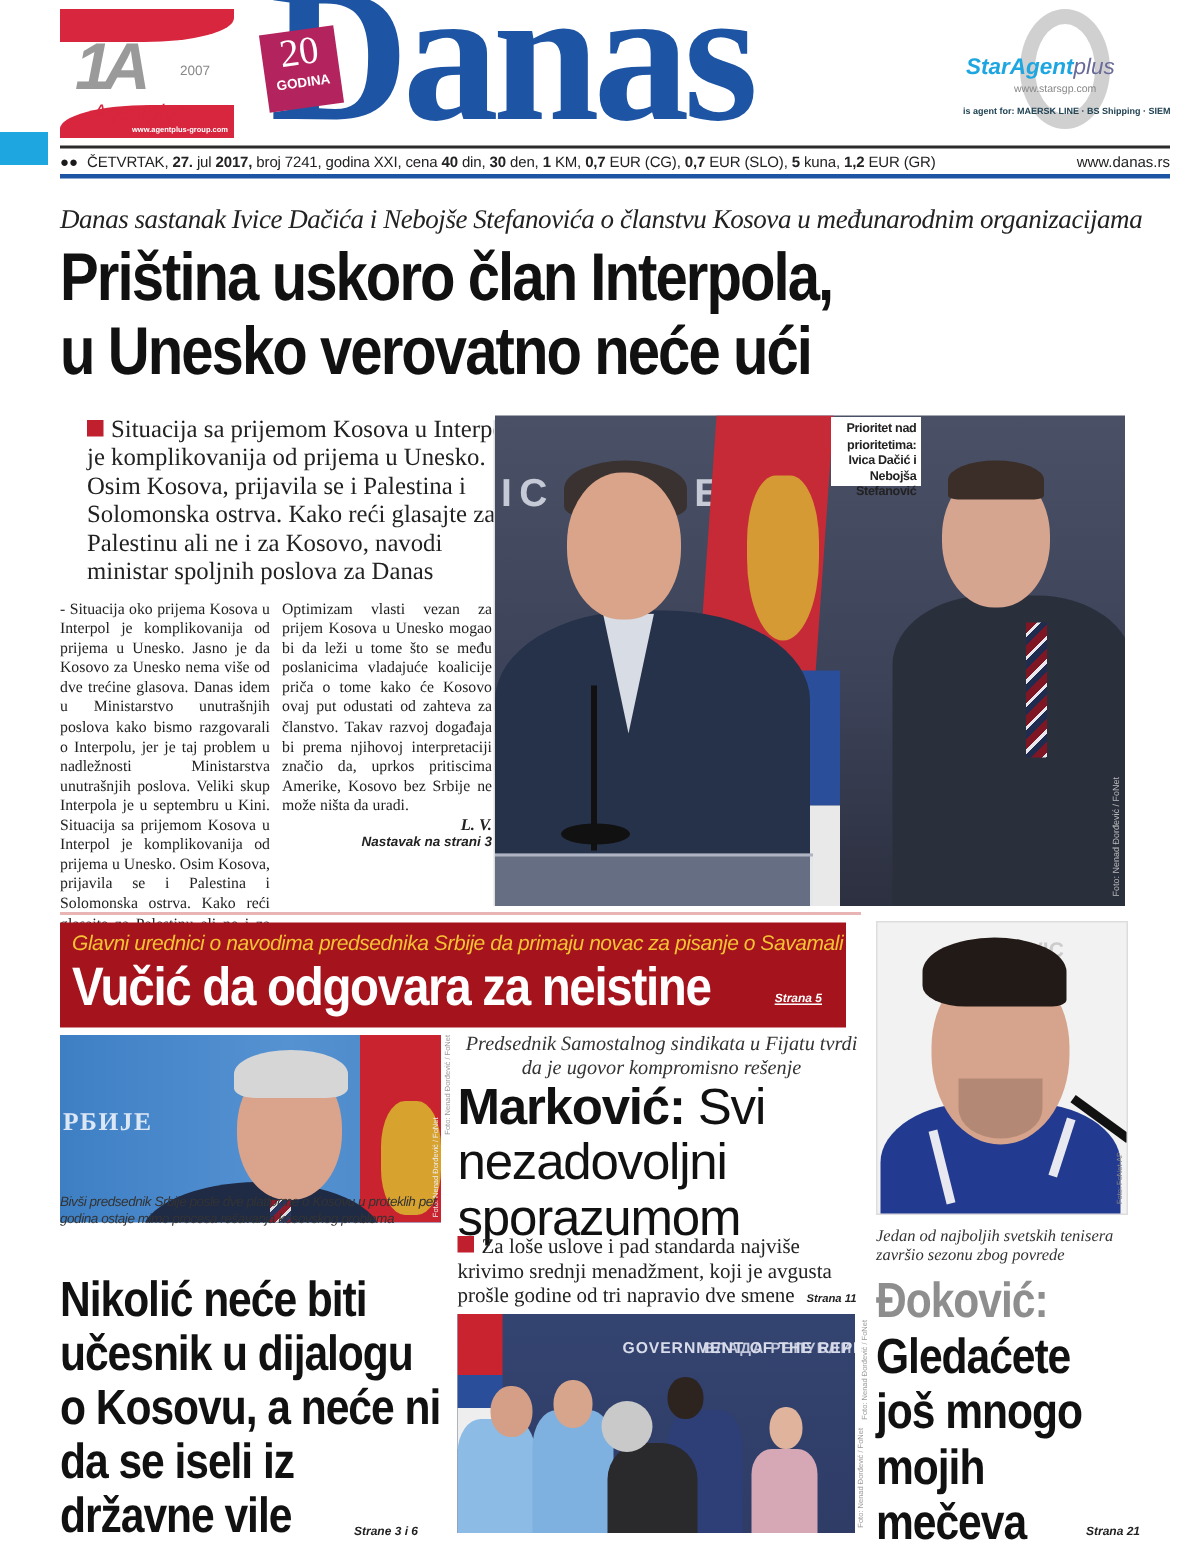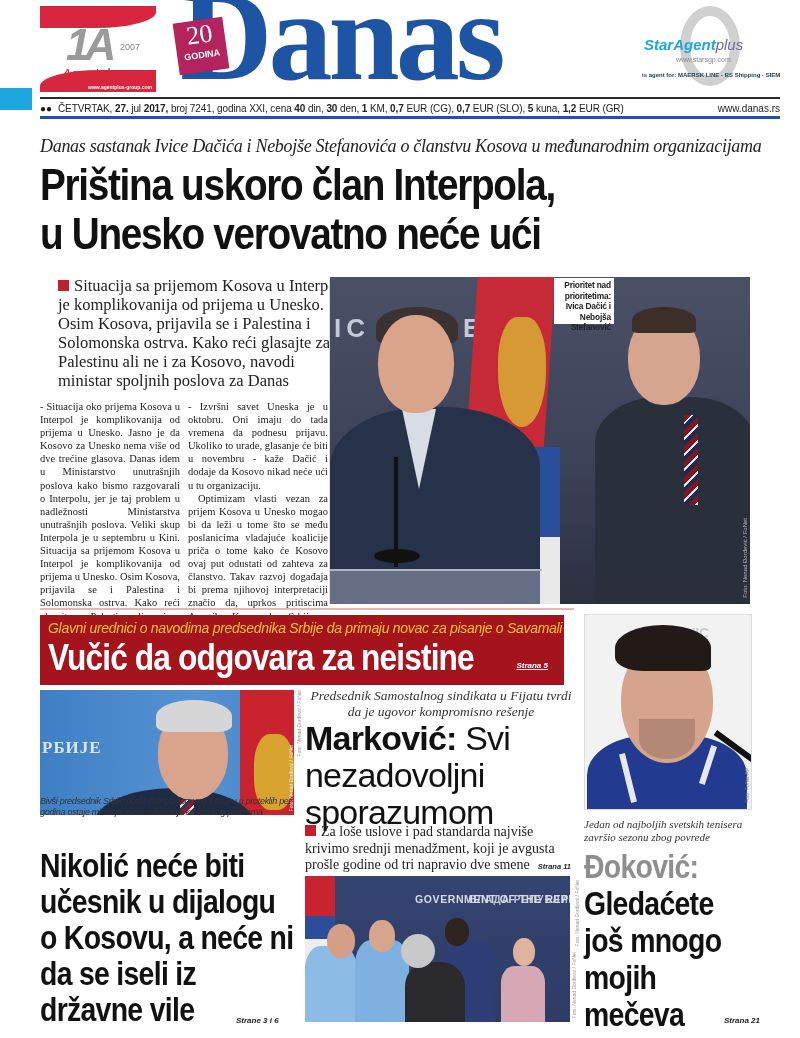--- a/index.html
+++ b/index.html
@@ -6,21 +6,21 @@
   html, body { width: 800px; height: 1038px; background: #ffffff; overflow: hidden; }
   body { position: relative; font-family: "Liberation Serif", serif; color: #1a1a1a; }
 
   .abs { position: absolute; }
 
   
   .side-tab { left: 0; top: 88px; width: 32px; height: 22px; background: #1ea6e0; }
   .agent-logo { left: 40px; top: 6px; width: 116px; height: 86px; background: #fff; border: 0; }
   .agent-logo .red-top { position:absolute; left:0; top:0; width:116px; height:22px; background:#d7263d; border-radius: 0 0 60px 0 / 0 0 16px 0; }
   .agent-logo .red-bot { position:absolute; left:0; top:64px; width:116px; height:22px; background:#d7263d; border-radius: 60px 0 0 0 / 16px 0 0 0; }
-  .agent-logo .tenA { position:absolute; left:26px; top:14px; font: italic bold 44px "Liberation Sans", sans-serif; color:#9a9a9a; letter-spacing:-6px;text-align:center; }
+  .agent-logo .tenA { position:absolute; left:10px; top:14px; font: italic bold 44px "Liberation Sans", sans-serif; color:#9a9a9a; letter-spacing:-6px;text-align:center; }
   .agent-logo .yr { position:absolute; left:80px; top:36px; font: 9px "Liberation Sans", sans-serif; color:#888; }
   .agent-logo .brand { position:absolute; left:22px; top:60px; font: italic bold 14px "Liberation Sans", sans-serif; color:#d7263d; }
   .agent-logo .brand span { color:#d7263d; font-weight: normal; }
   .agent-logo .url { position:absolute; right:4px; top:78px; font: bold 5px "Liberation Sans", sans-serif; color:#fff; }
 
   .godina { left: 176px; top: 20px; width: 50px; height: 52px; background: #b3245f; transform: rotate(-8deg); color:#fff; text-align:center; }
   .godina .n { font: 26px "Liberation Serif", serif; line-height: 30px; display:block; }
   .godina .g { font: bold 9px "Liberation Sans", sans-serif; display:block; }
 
   .danas-title { left: 180px; top: -28px; font: bold 128px "Liberation Serif", serif; color: #1d55a4; letter-spacing: -4px; line-height: 128px; z-index: 0; }
@@ -186,21 +186,20 @@
   <div>Priština uskoro član Interpola,</div>
   <div>u Unesko verovatno neće ući</div>
 </div>
 
 <div class="abs lead-deck"><span class="bullet"></span><span>Situacija sa prijemom Kosova u Interpol je komplikovanija od prijema u Unesko. Osim Kosova, prijavila se i Palestina i Solomonska ostrva. Kako reći glasajte za Palestinu ali ne i za Kosovo, navodi ministar spoljnih poslova za Danas</span></div>
 
 <div class="abs col col1">
   <p>- Situacija oko prijema Kosova u Interpol je komplikovanija od prijema u Unesko. Jasno je da Kosovo za Unesko nema više od dve trećine glasova. Danas idem u Ministarstvo unutrašnjih poslova kako bismo razgovarali o Interpolu, jer je taj problem u nadležnosti Ministarstva unutrašnjih poslova. Veliki skup Interpola je u septembru u Kini. Situacija sa prijemom Kosova u Interpol je komplikovanija od prijema u Unesko. Osim Kosova, prijavila se i Palestina i Solomonska ostrva. Kako reći glasajte za Palestinu ali ne i za Kosovo - objašnjava Dačić za</p>
 </div>
 <div class="abs col col2">
-  <p>- Izvršni savet Uneska je u oktobru. Oni imaju do tada vremena da podnesu prijavu. Ukoliko to urade, glasanje će biti u novembru - kaže Dačić i dodaje da Kosovo nikad neće ući u tu organizaciju.</p>
   <p>Optimizam vlasti vezan za prijem Kosova u Unesko mogao bi da leži u tome što se među poslanicima vladajuće koalicije priča o tome kako će Kosovo ovaj put odustati od zahteva za članstvo. Takav razvoj događaja bi prema njihovoj interpretaciji značio da, uprkos pritiscima Amerike, Kosovo bez Srbije ne može ništa da uradi.</p>
   <div class="sign">L. V.</div>
   <div class="cont">Nastavak na strani 3</div>
 </div>
 
 <div class="abs vline" style="left:329px;top:280px;height:324px;"></div>
 
 <div class="abs photo photo-main">
   <div class="wall-text">IC OF SER</div>
   <div class="flag-r"></div>

